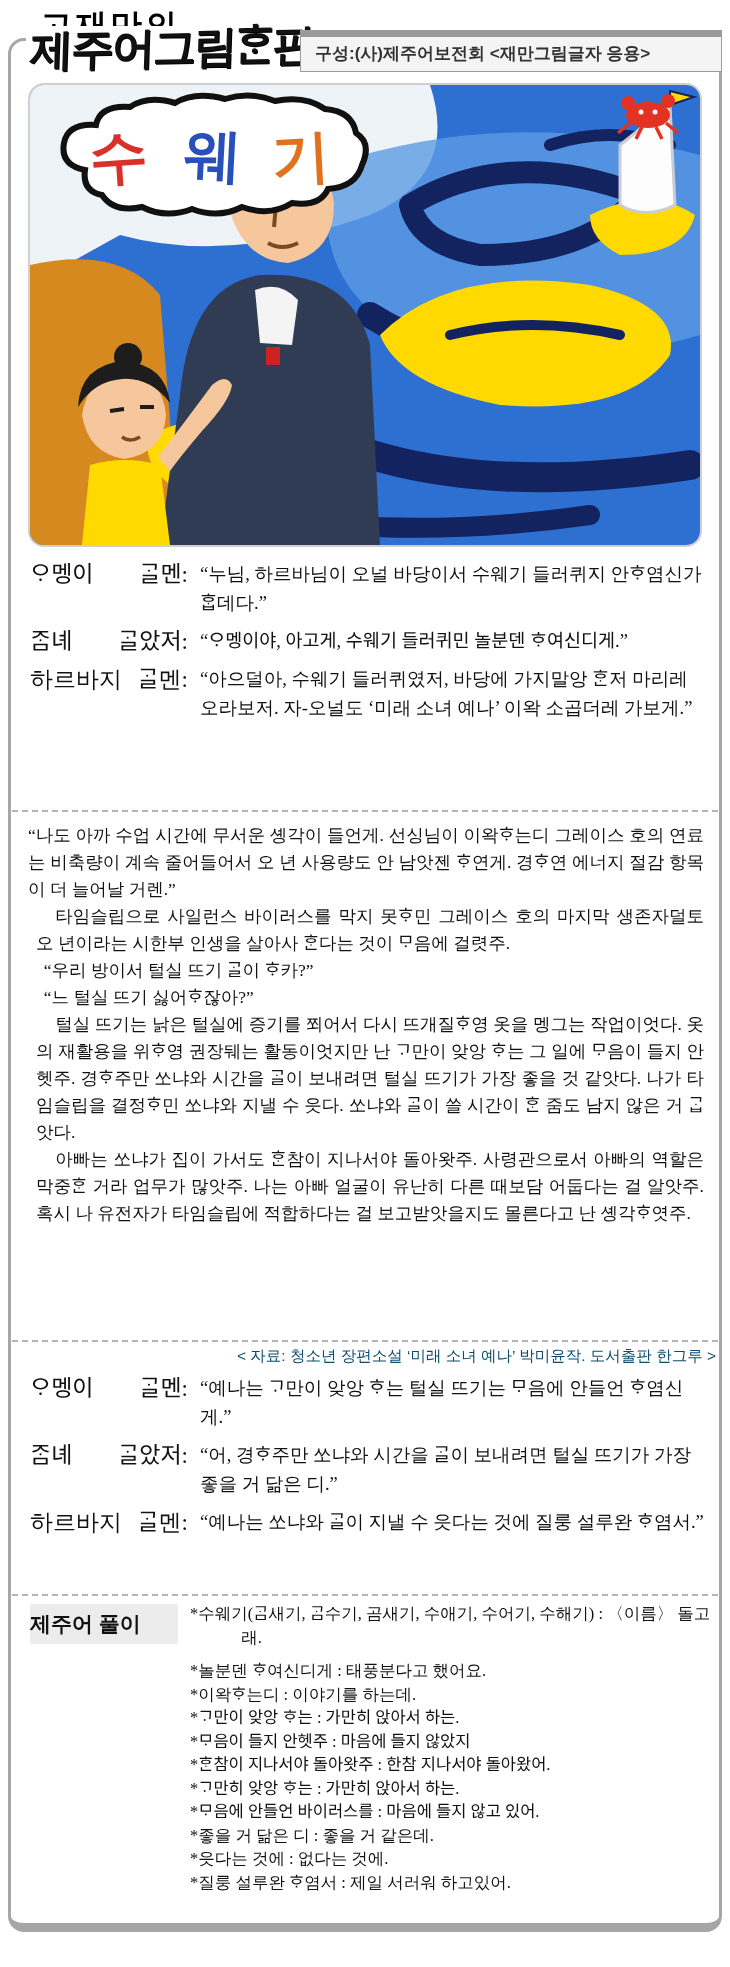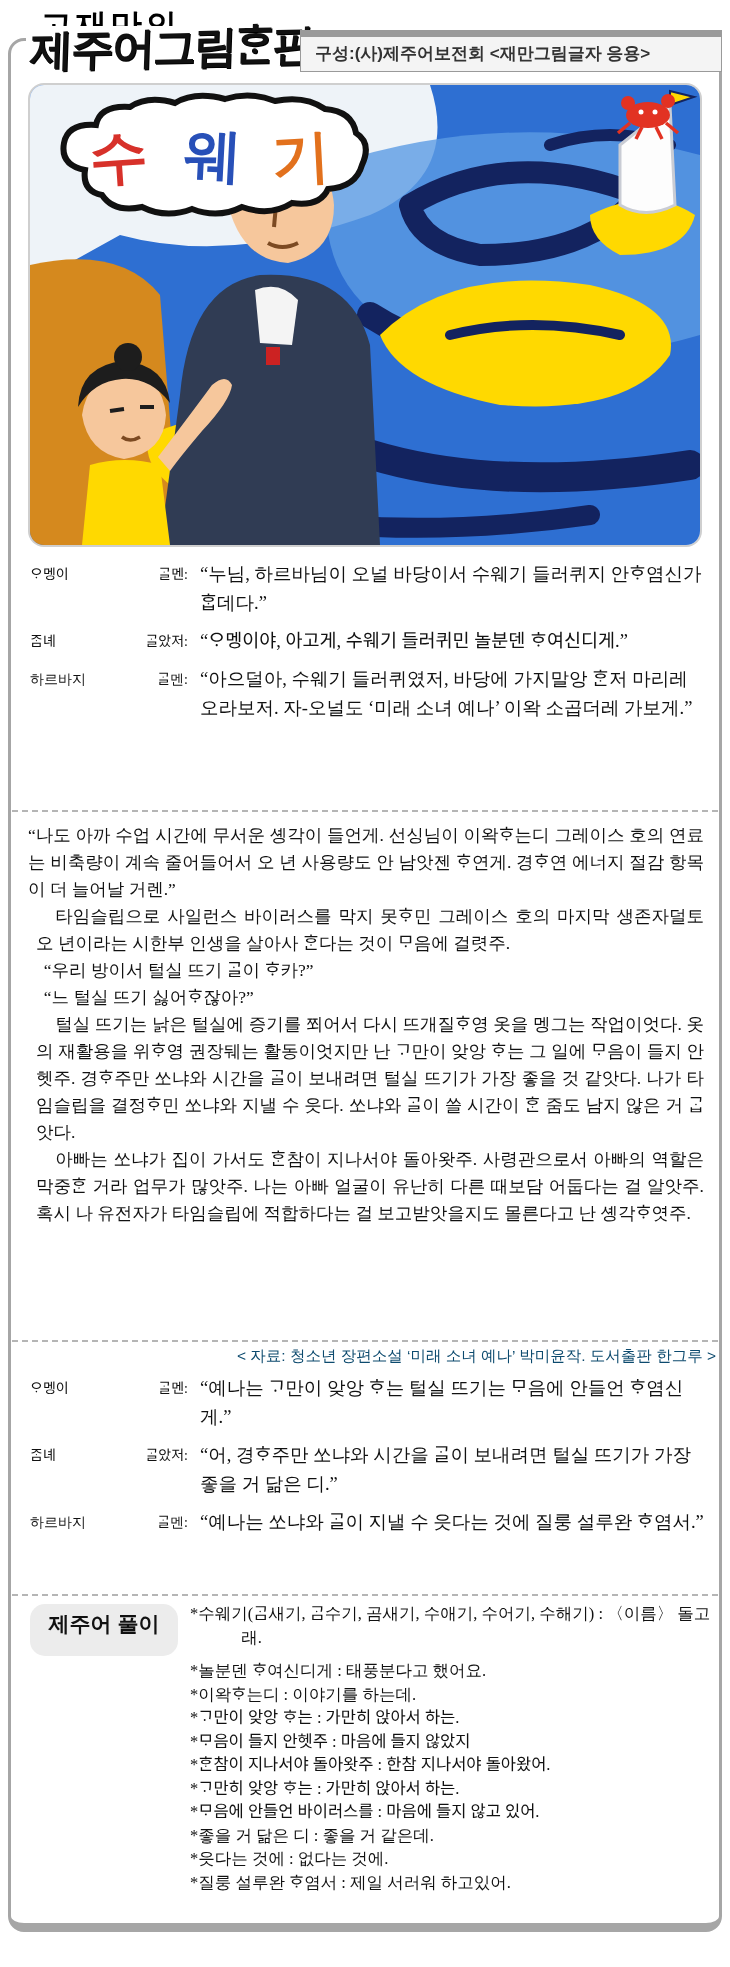--- a/index.html
+++ b/index.html
@@ -50,21 +50,21 @@
     border-radius:14px; overflow:hidden; box-shadow:0 0 0 2px #cfcfcf;
   }
   .illustration svg { display:block; width:100%; height:100%; }
   
   .dialogue { position:absolute; left:30px; right:26px; }
   .dlg1 { top:560px; }
   .dlg2 { top:1374px; }
   .dlg-row { display:flex; margin-bottom:9px; }
   .speaker {
     width:164px; flex:0 0 164px;
-    font-size:14px; line-height:29px;
+    font-size:23px; line-height:29px;
     text-align:justify; text-align-last:justify;
     padding-right:6px;
   }
   .speech { flex:1; font-size:18.5px; line-height:29px; padding-left:6px; }
   
   .divider {
     position:absolute; left:12px; right:12px;
     border-top:2px dashed #b5b5b5;
   }
   .div1 { top:810px; }
@@ -80,24 +80,24 @@
   .story p.small-indent { text-indent:0.9em; }
   
   .source {
     position:absolute; right:14px; top:1346px;
     font-family:"Liberation Sans", sans-serif;
     font-size:15.5px; color:#0c4a6e;
   }
   
   .glossary { position:absolute; left:30px; right:18px; top:1602px; }
   .glossary-label {
-    position:absolute; left:0; top:2px; width:148px; height:52px;
-    background:#ececec; border-radius:15px;
-    font-family:"Liberation Sans", sans-serif;
-    font-weight:700; font-size:21px; line-height:40px; text-align:center;
+    position:absolute; left:0; top:2px; width:148px; height:40px;
+    background:#ececec; border-radius:2px;
+    font-family:"Liberation Sans", sans-serif;
+    font-weight:700; font-size:21px; line-height:40px; text-align:left;
   }
   .glossary-entries { margin-left:160px; }
   .glossary-entry {
     font-size:16.5px; line-height:23.5px;
     padding-left:3.1em; text-indent:-3.1em;
     word-break:break-all;
   }
   .glossary-entry.gap-after { margin-bottom:10px; }
 </style>
 </head>

